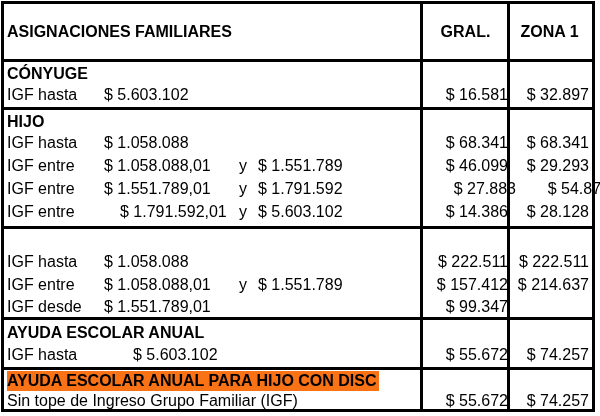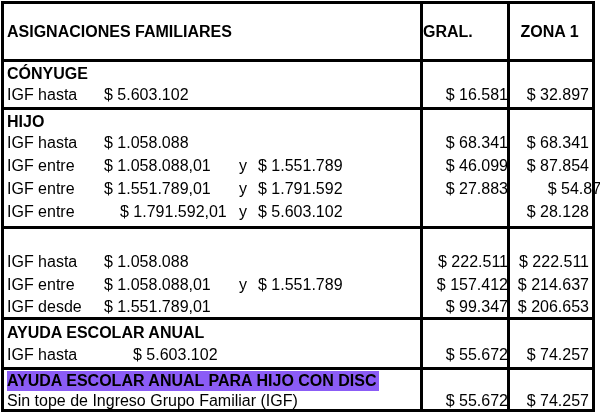--- a/index.html
+++ b/index.html
@@ -2,21 +2,21 @@
 <html><head>
 <meta charset="utf-8">
 <style>
   html, body { margin:0; padding:0; background:#ffffff; }
   body { width:600px; height:416px; overflow:hidden; font-family:"Liberation Sans", sans-serif; color:#000; }
   .tbl { position:absolute; left:1px; top:1px; width:594px; height:411px; border:3px solid #000; box-sizing:border-box; }
   .row { position:absolute; left:0; right:0; border-bottom:3px solid #000; box-sizing:border-box; }
   .row:last-child { border-bottom:none; }
   .col-div { position:absolute; top:0; bottom:0; width:3px; background:#000; }
   .hdr-title { position:absolute; left:3px; top:19px; font-weight:bold; font-size:16px; }
-  .hdr-col { position:absolute; top:19px; font-weight:bold; font-size:16px; text-align:left; }
+  .hdr-col { position:absolute; top:19px; font-weight:bold; font-size:16px; text-align:center; }
   .sec-title { position:absolute; left:3px; font-weight:bold; font-size:16px; line-height:20px;text-align:center; }
   .line { position:absolute; left:3px; font-size:16px; line-height:22px; white-space:nowrap; }
   .line span { position:absolute; top:0; white-space:nowrap;text-align:center; }
   .val { position:absolute; font-size:16px; line-height:22px; text-align:right; white-space:nowrap; }
   .gral { left:419px; width:85px; }
   .zona { left:506px; width:79px; }
 </style>
 </head>
 <body>
 
@@ -54,37 +54,38 @@
     <div class="val gral" style="top:22px;">$ 68.341</div>
     <div class="val zona" style="top:22px;">$ 68.341</div>
 
     <div class="line" style="top:45px;width:410px;">
       <span style="left:0;">IGF entre</span>
       <span style="left:97px;">$ 1.058.088,01</span>
       <span style="left:232px;">y</span>
       <span style="left:251px;">$ 1.551.789</span>
     </div>
     <div class="val gral" style="top:45px;">$ 46.099</div>
-    <div class="val zona" style="top:45px;">$ 87.854</div>
+    <div class="val zona" style="top:45px;">$ 29.293</div>
 
     <div class="line" style="top:68px;width:410px;">
       <span style="left:0;">IGF entre</span>
       <span style="left:97px;">$ 1.551.789,01</span>
       <span style="left:232px;">y</span>
       <span style="left:251px;">$ 1.791.592</span>
     </div>
-    <div class="val gral" style="top:68px;">$ 27.883</div>
+    <div class="val gral" style="top:68px;padding-left:8px;">$ 27.883</div>
     <div class="val zona" style="top:68px;margin-left:21px;">$ 54.876</div>
 
     <div class="line" style="top:91px;width:410px;">
       <span style="left:0;">IGF entre</span>
       <span style="left:113px;">$ 1.791.592,01</span>
       <span style="left:232px;">y</span>
       <span style="left:251px;">$ 5.603.102</span>
     </div>
+    <div class="val gral" style="top:91px;">$ 14.386</div>
     <div class="val zona" style="top:91px;">$ 28.128</div>
   </div>
 
   <div class="row" style="top:225px;height:91px;">
     <div class="col-div" style="left:416px;"></div>
     <div class="col-div" style="left:503px;"></div>
 
     <div class="line" style="top:22px;width:410px;">
       <span style="left:0;">IGF hasta</span>
       <span style="left:97px;">$ 1.058.088</span>
@@ -99,39 +100,38 @@
       <span style="left:251px;">$ 1.551.789</span>
     </div>
     <div class="val gral" style="top:45px;">$ 157.412</div>
     <div class="val zona" style="top:45px;">$ 214.637</div>
 
     <div class="line" style="top:67px;width:410px;">
       <span style="left:0;">IGF desde</span>
       <span style="left:97px;">$ 1.551.789,01</span>
     </div>
     <div class="val gral" style="top:67px;">$ 99.347</div>
-    <div class="val zona" style="top:67px;">$ 206.653</div>
   </div>
 
   <div class="row" style="top:316px;height:50px;">
     <div class="col-div" style="left:416px;"></div>
     <div class="col-div" style="left:503px;"></div>
     <div class="sec-title" style="top:3px;">AYUDA ESCOLAR ANUAL</div>
     <div class="line" style="top:24px;width:410px;">
       <span style="left:0;">IGF hasta</span>
       <span style="left:126px;">$ 5.603.102</span>
     </div>
     <div class="val gral" style="top:24px;">$ 55.672</div>
     <div class="val zona" style="top:24px;">$ 74.257</div>
   </div>
 
   <div class="row" style="top:366px;height:39px;">
     <div class="col-div" style="left:416px;"></div>
     <div class="col-div" style="left:503px;"></div>
-    <div class="sec-title" style="top:1px;background:#8b5cf6;z-index:2;padding-right:2px;">AYUDA ESCOLAR ANUAL PARA HIJO CON DISC</div>
+    <div class="sec-title" style="top:1px;background:#f97316;z-index:2;padding-right:2px;">AYUDA ESCOLAR ANUAL PARA HIJO CON DISC</div>
     <div class="line" style="top:20px;width:410px;">
       <span style="left:0;">Sin tope de Ingreso Grupo Familiar (IGF)</span>
     </div>
     <div class="val gral" style="top:20px;">$ 55.672</div>
     <div class="val zona" style="top:20px;">$ 74.257</div>
   </div>
 
 </div>
 
 </body></html>

